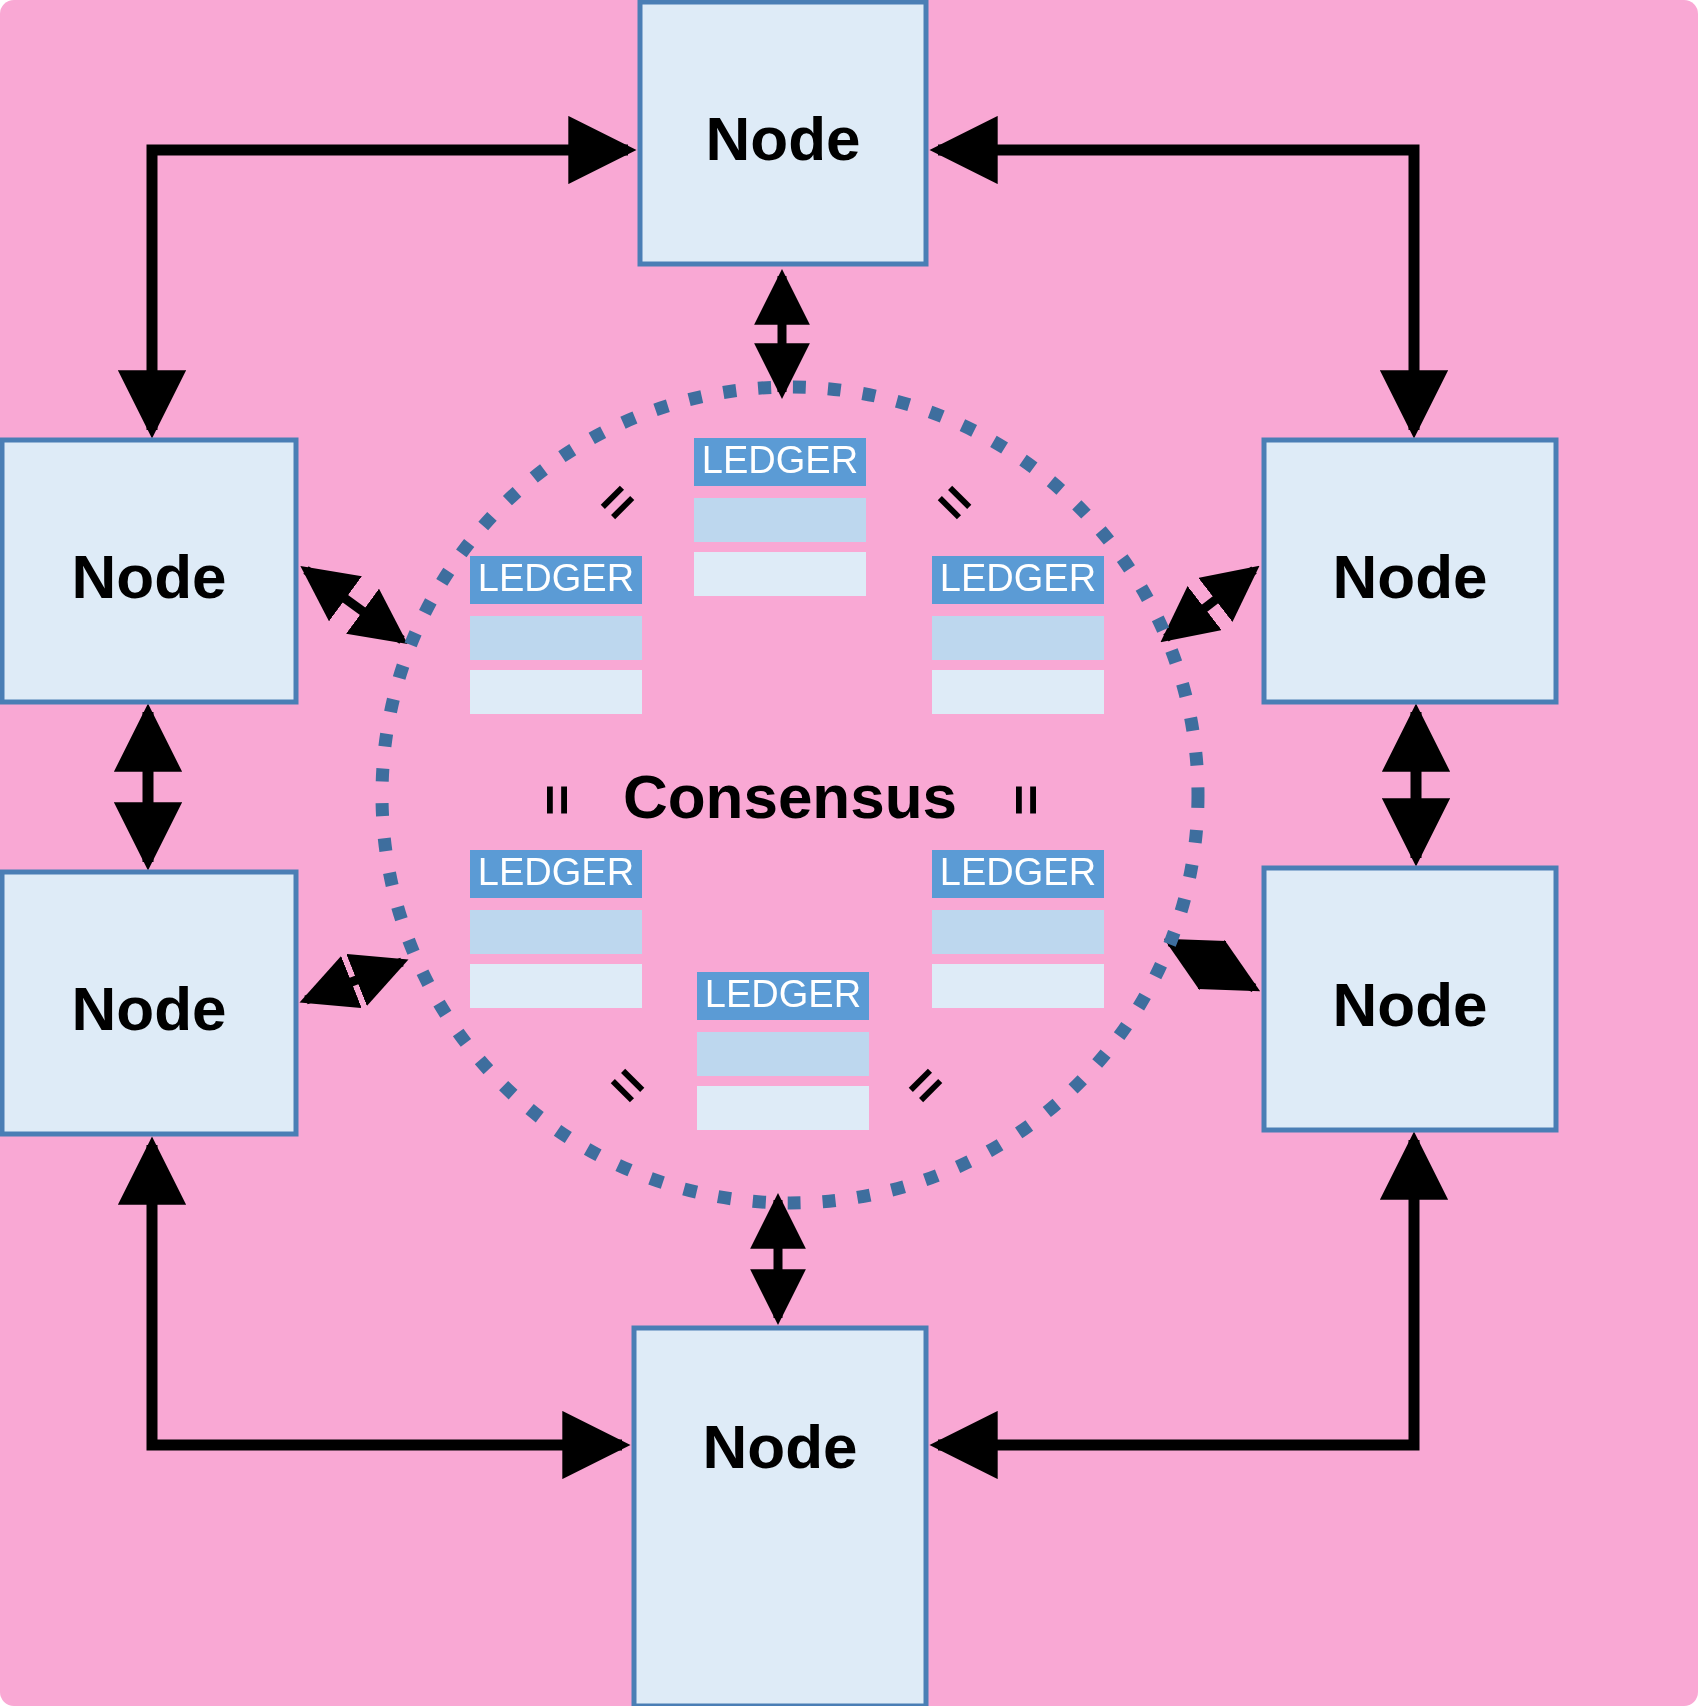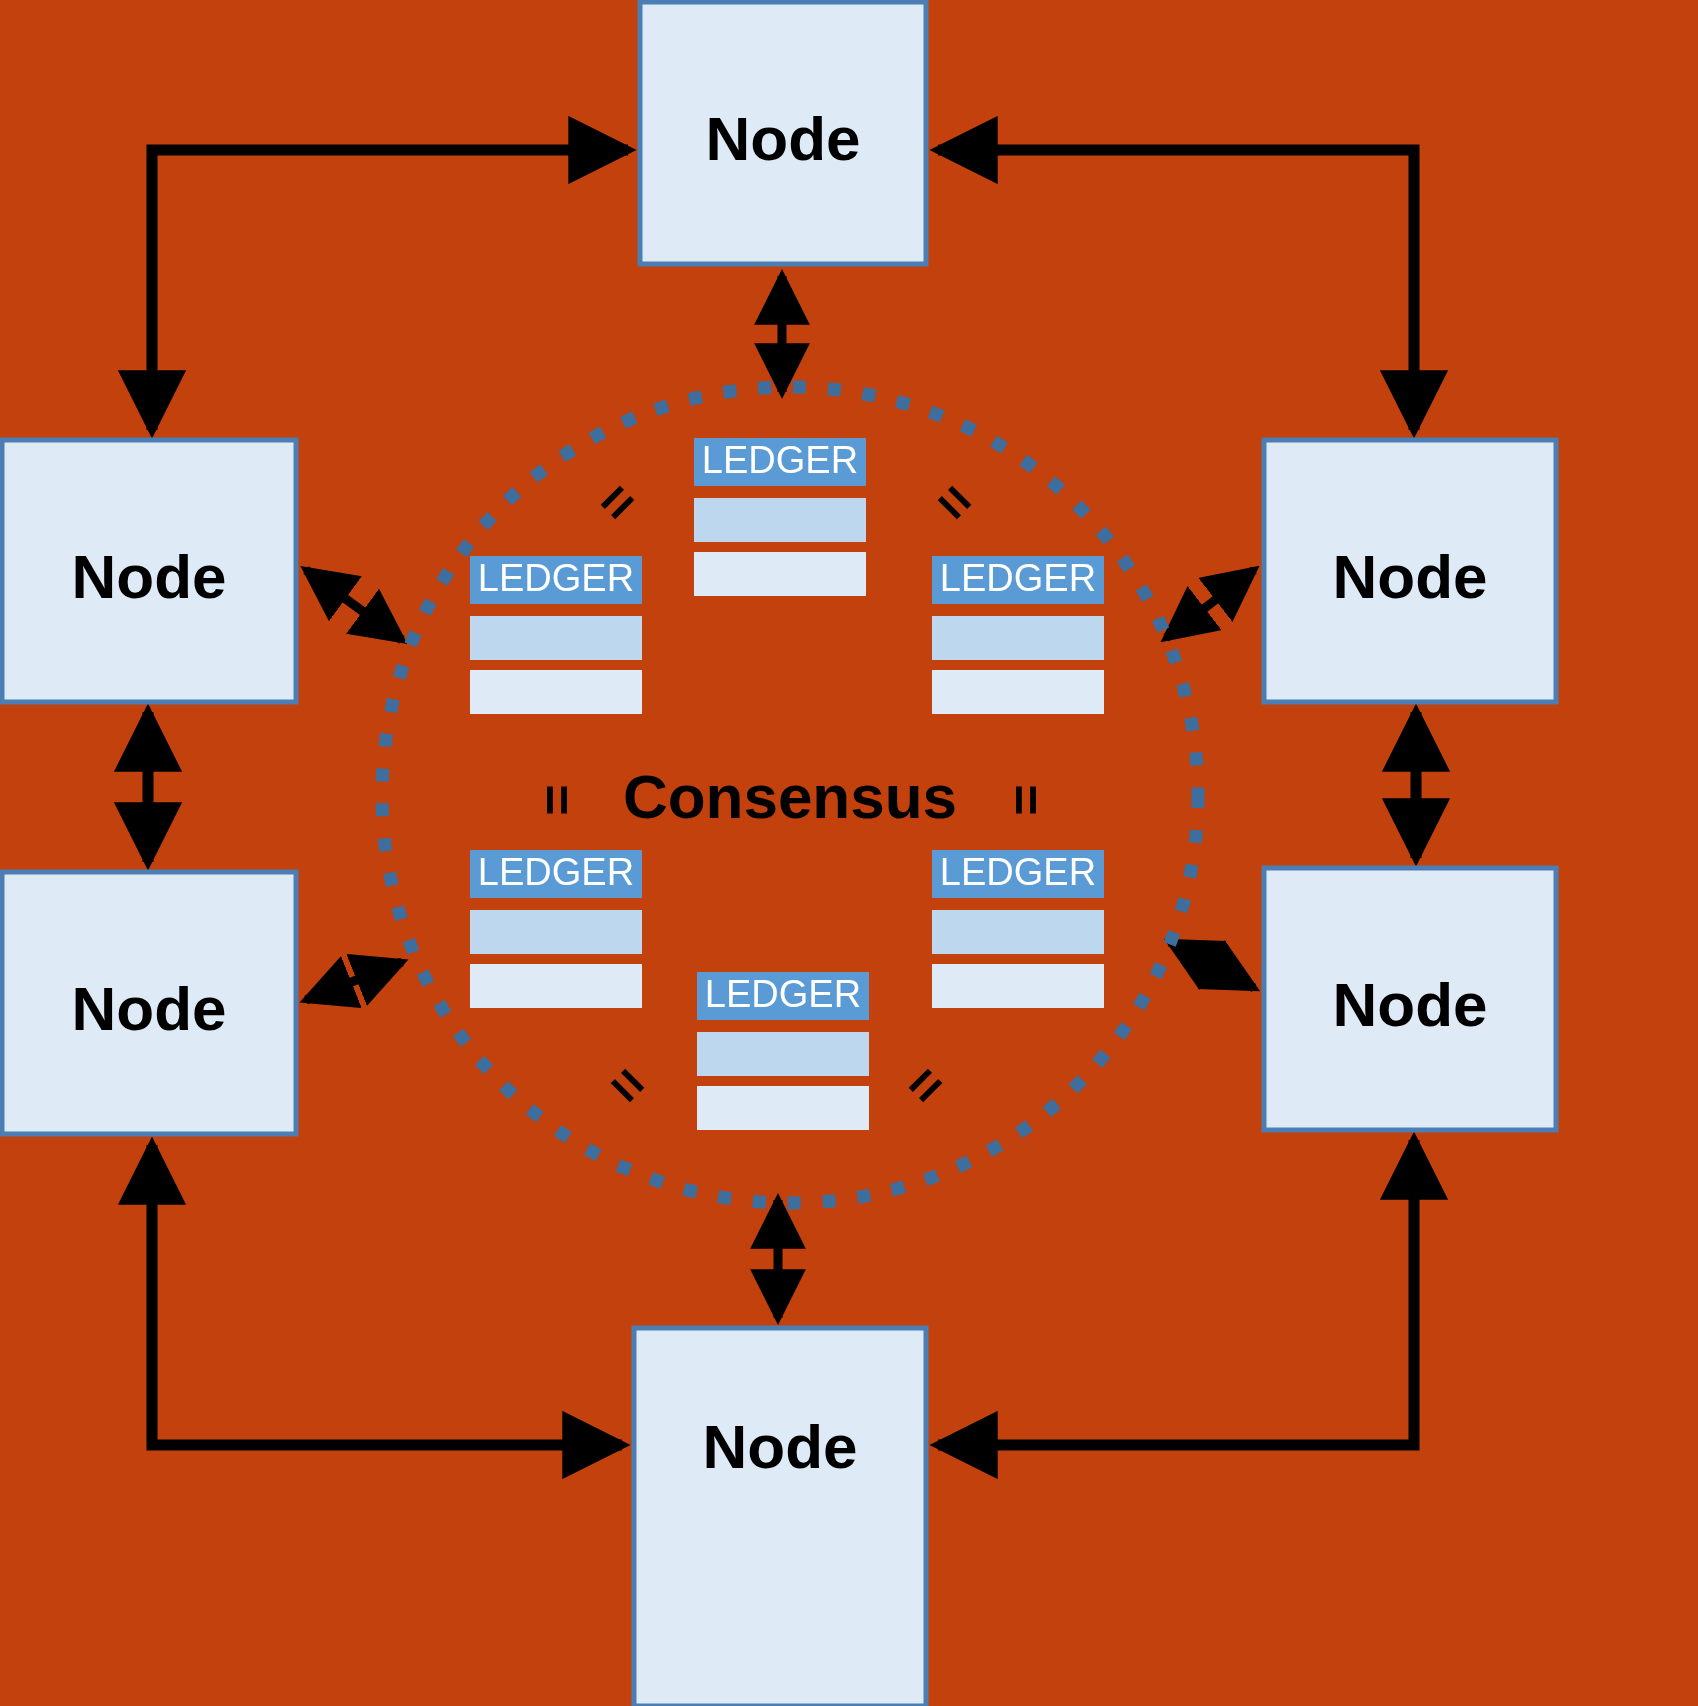--- a/index.html
+++ b/index.html
@@ -4,23 +4,24 @@
 <style>
   html, body {
     margin: 0;
     padding: 0;
     background: #ffffff;
   }
   #stage {
     position: relative;
     width: 1698px;
     height: 1706px;
-    background: #c2410c;
+    background: #f9a8d4;
     font-family: "Liberation Sans", sans-serif;
     overflow: hidden;
+    border-radius: 14px;
   }
   #diagram-svg {
     position: absolute;
     left: 0;
     top: 0;
     width: 1698px;
     height: 1706px;
   }
   .node-label {
     font-family: "Liberation Sans", sans-serif;

